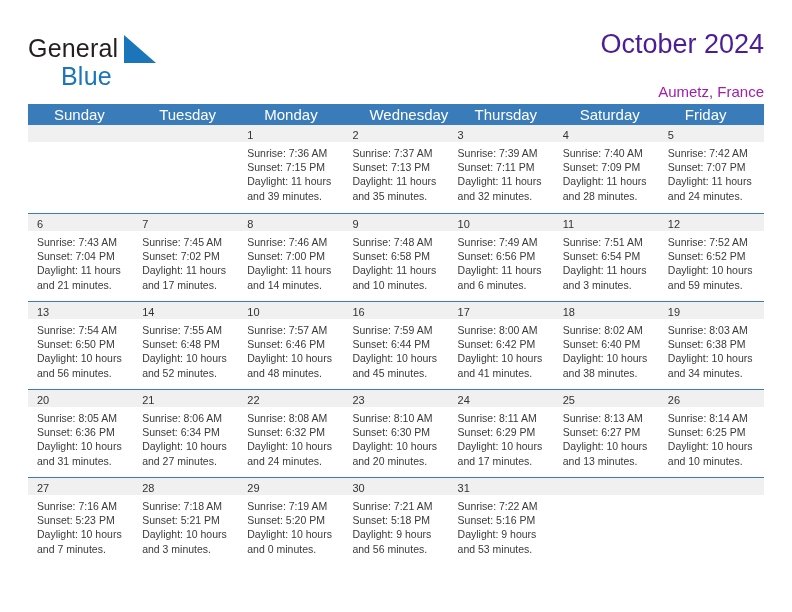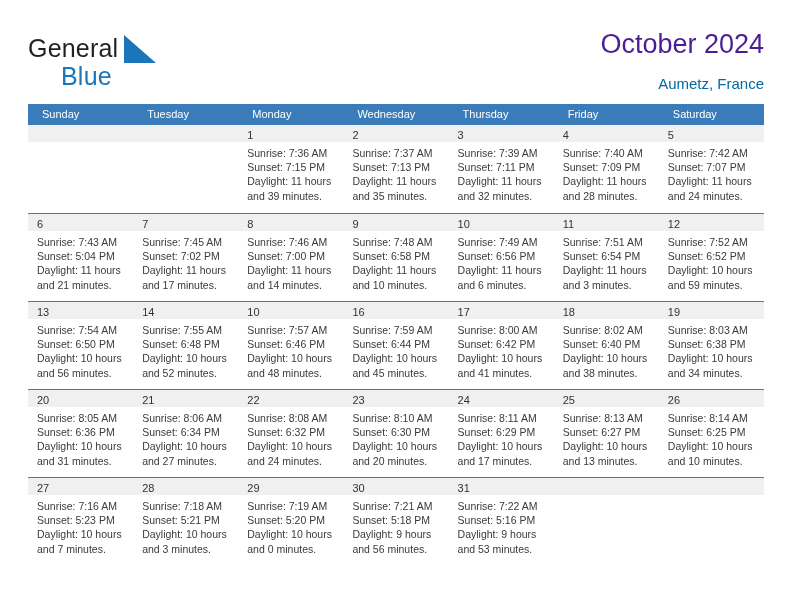--- a/index.html
+++ b/index.html
@@ -69,44 +69,44 @@
     text-align: right;
   }
   .cal-title {
     font-size: 27px;
     color: #4c1d95;
     line-height: 32px;
     white-space: nowrap;
   }
   .cal-location {
     font-size: 15px;
-    color: #0369a1;
+    color: #a21caf;
     line-height: 20px;
-    margin-top: 14px;
+    margin-top: 22px;
     white-space: nowrap;
   }
 
   
   .calendar {
     position: absolute;
     left: 28px;
     top: 104px;
     width: 736px;
   }
   .weekday-row {
     display: flex;
     background: #3a7cb9;
     height: 21px;
   }
   .weekday {
     flex: 1 1 0;
     color: #ffffff;
-    font-size: 11px;
+    font-size: 15px;
     line-height: 21px;
-    padding-left: 14px;
+    padding-left: 26px;
     box-sizing: border-box;
     white-space: nowrap;
     overflow: hidden;
   }
   .week {
     display: flex;
     border-top: 1px solid #3a7cb9;
     height: 88px;
     box-sizing: border-box;
   }
@@ -165,22 +165,22 @@
 
   </div>
 
   <div class="calendar">
     <div class="weekday-row" id="weekday-row">
         <div class="weekday">Sunday</div>
         <div class="weekday">Tuesday</div>
         <div class="weekday">Monday</div>
         <div class="weekday">Wednesday</div>
         <div class="weekday">Thursday</div>
+        <div class="weekday">Saturday</div>
         <div class="weekday">Friday</div>
-        <div class="weekday">Saturday</div>
       </div>
     <div id="weeks-container">
         <div class="week first">
           <div class="day-cell empty">
             <div class="day-band"><span class="day-num"></span></div>
           </div>
           <div class="day-cell empty">
             <div class="day-band"><span class="day-num"></span></div>
           </div>
           <div class="day-cell">
@@ -227,21 +227,21 @@
               <div class="day-line">Daylight: 11 hours</div>
               <div class="day-line">and 24 minutes.</div>
             </div>
           </div>
         </div>
         <div class="week">
           <div class="day-cell">
             <div class="day-band"><span class="day-num">6</span></div>
             <div class="day-body">
               <div class="day-line">Sunrise: 7:43 AM</div>
-              <div class="day-line">Sunset: 5:04 PM</div>
+              <div class="day-line">Sunset: 7:04 PM</div>
               <div class="day-line">Daylight: 11 hours</div>
               <div class="day-line">and 21 minutes.</div>
             </div>
           </div>
           <div class="day-cell">
             <div class="day-band"><span class="day-num">7</span></div>
             <div class="day-body">
               <div class="day-line">Sunrise: 7:45 AM</div>
               <div class="day-line">Sunset: 7:02 PM</div>
               <div class="day-line">Daylight: 11 hours</div>

